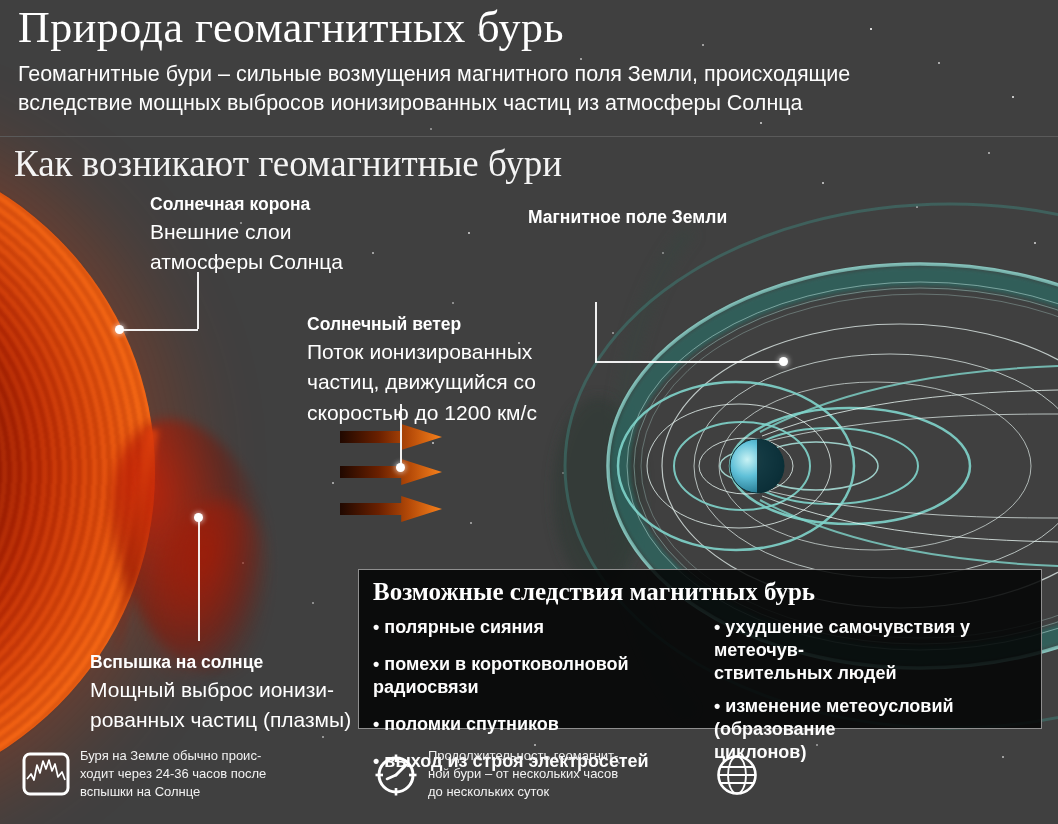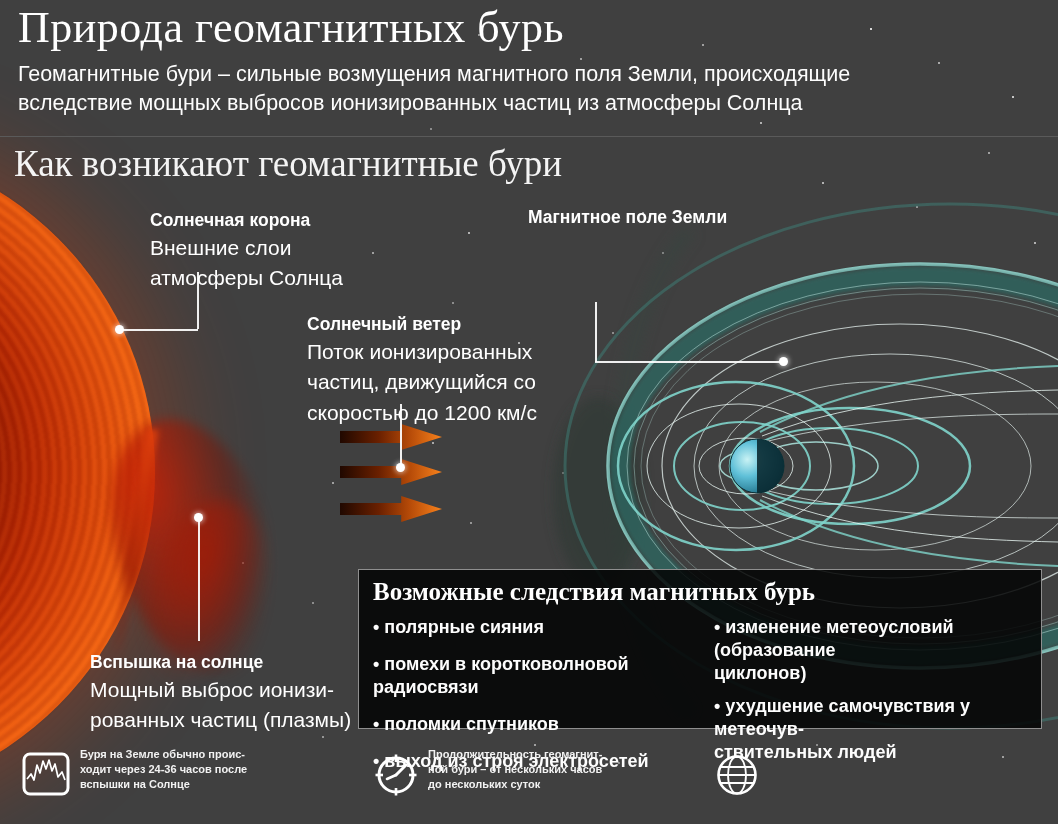--- a/index.html
+++ b/index.html
@@ -117,21 +117,21 @@
   .cons-col.right { width:320px; }
   .cons-item {
     font-size:18px; font-weight:700; color:#fdfdfd; line-height:1.28;
     margin:0 0 14px 0; white-space:pre-line;
   }
   .cons-item::before { content:"• "; }
   .cons-col.right .cons-item { margin-bottom:10px; }
   .footer-icon { position:absolute; z-index:6; }
   .footer-text {
     position:absolute; z-index:6; color:#f2f2f2;
-    font-size:11px; font-weight:700; line-height:1.38; white-space:pre-line;
+    font-size:13px; font-weight:400; line-height:1.38; white-space:pre-line;
   }
   .fi-1-icon { left:22px;  top:752px; }
   .fi-1-text { left:80px;  top:747px; }
   .fi-2-icon { left:374px; top:753px; }
   .fi-2-text { left:428px; top:747px; }
   .fi-3-icon { left:716px; top:754px; }
   .fi-3-text { left:760px; top:747px; }
 </style>
 </head>
 <body>
@@ -217,21 +217,21 @@
   <div class="leader" style="left:400px; top:404px; width:1.5px; height:62px;"></div>
   <div class="leader-dot" style="left:396px; top:463px;"></div>
 
   <div class="leader" style="left:595px; top:302px; width:1.5px; height:60px;"></div>
   <div class="leader" style="left:595px; top:361px; width:188px; height:1.5px;"></div>
   <div class="leader-dot" style="left:779px; top:357px;"></div>
 
   <div class="leader-dot" style="left:194px; top:513px;"></div>
   <div class="leader" style="left:198px; top:521px; width:1.5px; height:120px;"></div>
 
-  <div class="dlabel" style="left:150px; top:208px;">
+  <div class="dlabel" style="left:150px; top:192px;">
     <div class="t">Солнечная корона</div>
     <div class="b">Внешние слои
 атмосферы Солнца</div>
   </div>
 
   <div class="dlabel" style="left:307px; top:312px;">
     <div class="t">Солнечный ветер</div>
     <div class="b">Поток ионизированных
 частиц, движущийся со
 скоростью до 1200 км/с</div>
@@ -250,24 +250,24 @@
   <div class="cons-box">
     <h2 class="cons-title">Возможные следствия магнитных бурь</h2>
     <div class="cons-cols">
       <ul class="cons-col left">
         <li class="cons-item">полярные сияния</li>
         <li class="cons-item">помехи в коротковолновой радиосвязи</li>
         <li class="cons-item">поломки спутников</li>
         <li class="cons-item">выход из строя электросетей</li>
       </ul>
       <ul class="cons-col right">
+        <li class="cons-item">ухудшение самочувствия у метеочув-
+ствительных людей</li>
         <li class="cons-item">изменение метеоусловий (образование
 циклонов)</li>
-        <li class="cons-item">ухудшение самочувствия у метеочув-
-ствительных людей</li>
       </ul>
     </div>
   </div>
 
   <svg class="footer-icon fi-1-icon" width="48" height="44" viewBox="0 0 48 44">
     <rect x="2" y="2" width="44" height="40" rx="6" stroke="#fff" stroke-width="3" fill="none"></rect>
     <polyline points="5,27 9,22 12,28 15,13 18,21 21,9 24,17 27,8 30,19 33,12 36,25 40,20 43,28" stroke="#fff" stroke-width="1.7" fill="none" stroke-linejoin="round"></polyline>
   </svg>
   <div class="footer-text fi-1-text">Буря на Земле обычно проис-
 ходит через 24-36 часов после

